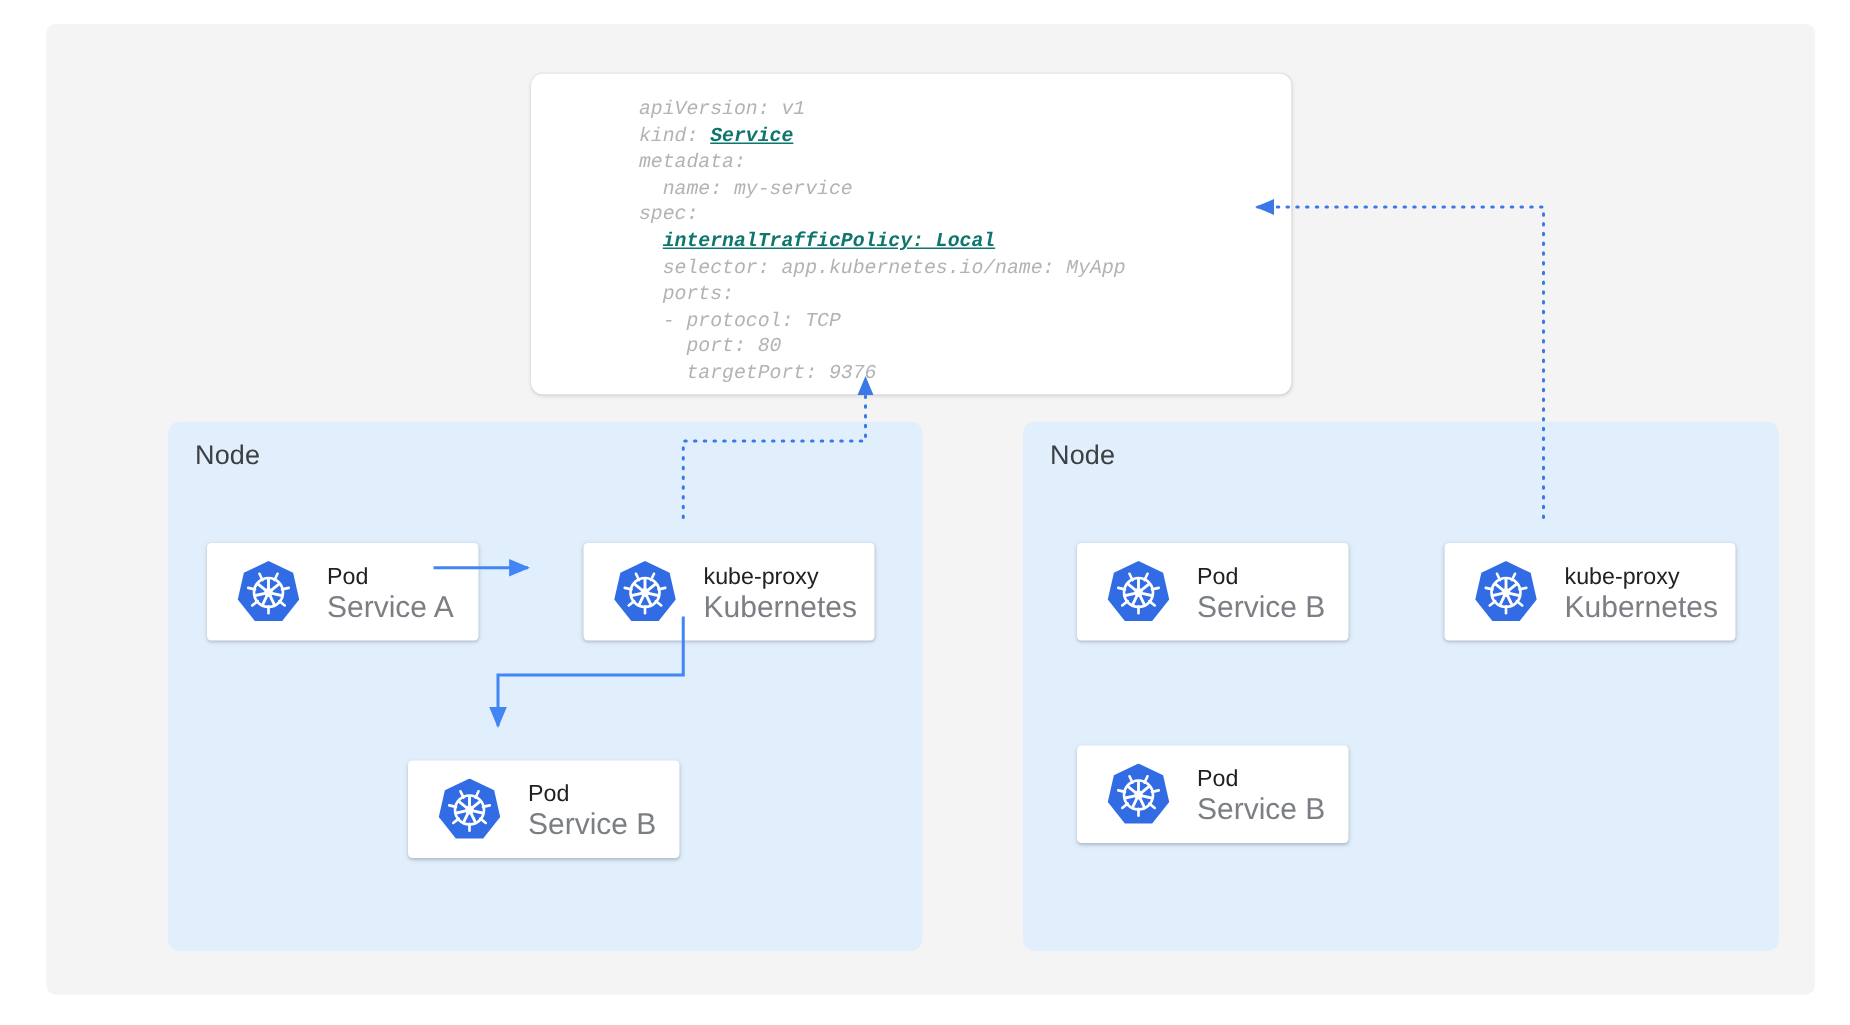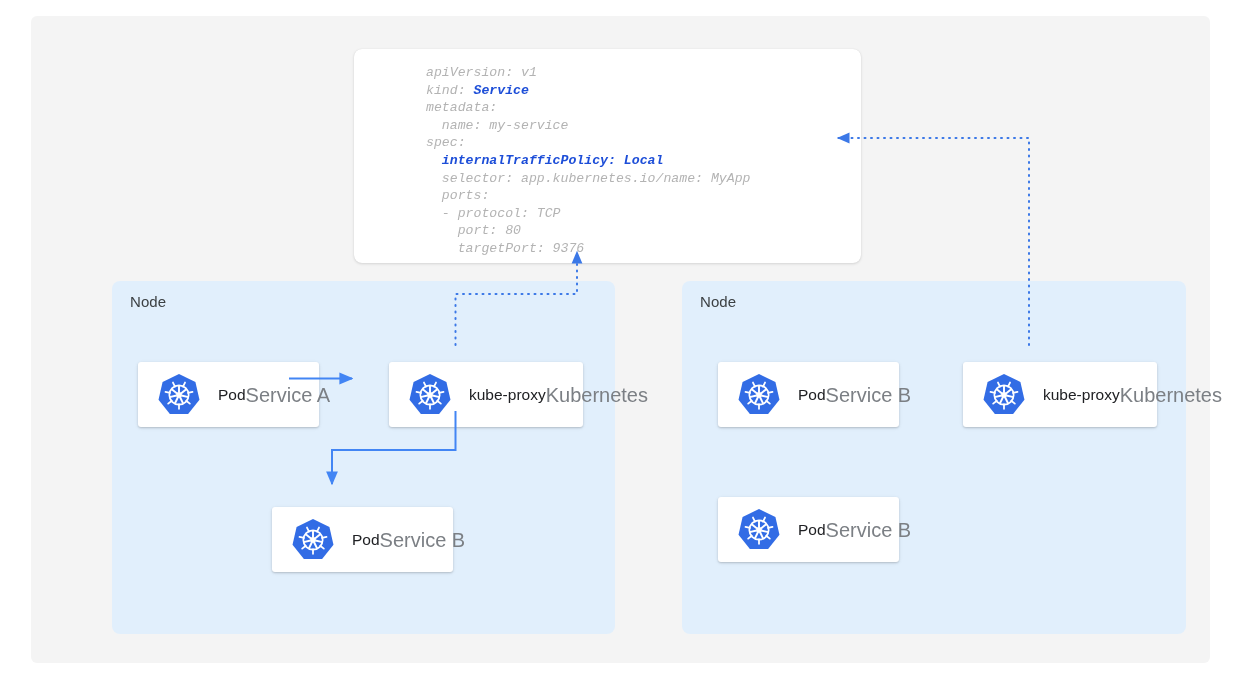--- a/index.html
+++ b/index.html
@@ -49,36 +49,37 @@
     font-style: italic;
     font-size: 13.2px;
     line-height: 17.6px;
     color: #b3b3b3;
     white-space: pre;
   }
   #yaml-code .ln { display: block; }
   #yaml-code b {
     font-weight: bold;
     font-style: italic;
-    color: #1d4ed8;
+    color: #0f766e;
+    text-decoration: underline;
   }
 
   
   .node-panel {
     position: absolute;
     background: #e1effc;
     border-radius: 8px;
   }
   #node-left  { left: 81px;  top: 265px; width: 503px; height: 353px; }
   #node-right { left: 651px; top: 265px; width: 504px; height: 353px; }
   .node-label {
     position: absolute;
     left: 18px;
     top: 12px;
-    font-size: 15px;
+    font-size: 18px;
     color: #3c4043;
     letter-spacing: 0.1px;
   }
 
   
   .card {
     position: absolute;
     background: #ffffff;
     border-radius: 3px;
     box-shadow: 0 1px 2px rgba(0,0,0,0.16), 0 1px 4px rgba(0,0,0,0.08);
@@ -88,21 +89,21 @@
   }
   .card .logo {
     flex: 0 0 auto;
     margin-left: 20px;
     width: 42px;
     height: 42px;
   }
   .card .card-text {
     margin-left: 18px;
     display: flex;
-    flex-direction: row;
+    flex-direction: column;
     justify-content: flex-start;
   }
   .card .card-title {
     font-size: 15.5px;
     color: #202124;
     line-height: 20px;
     white-space: nowrap;
   }
   .card .card-sub {
     font-size: 20px;

